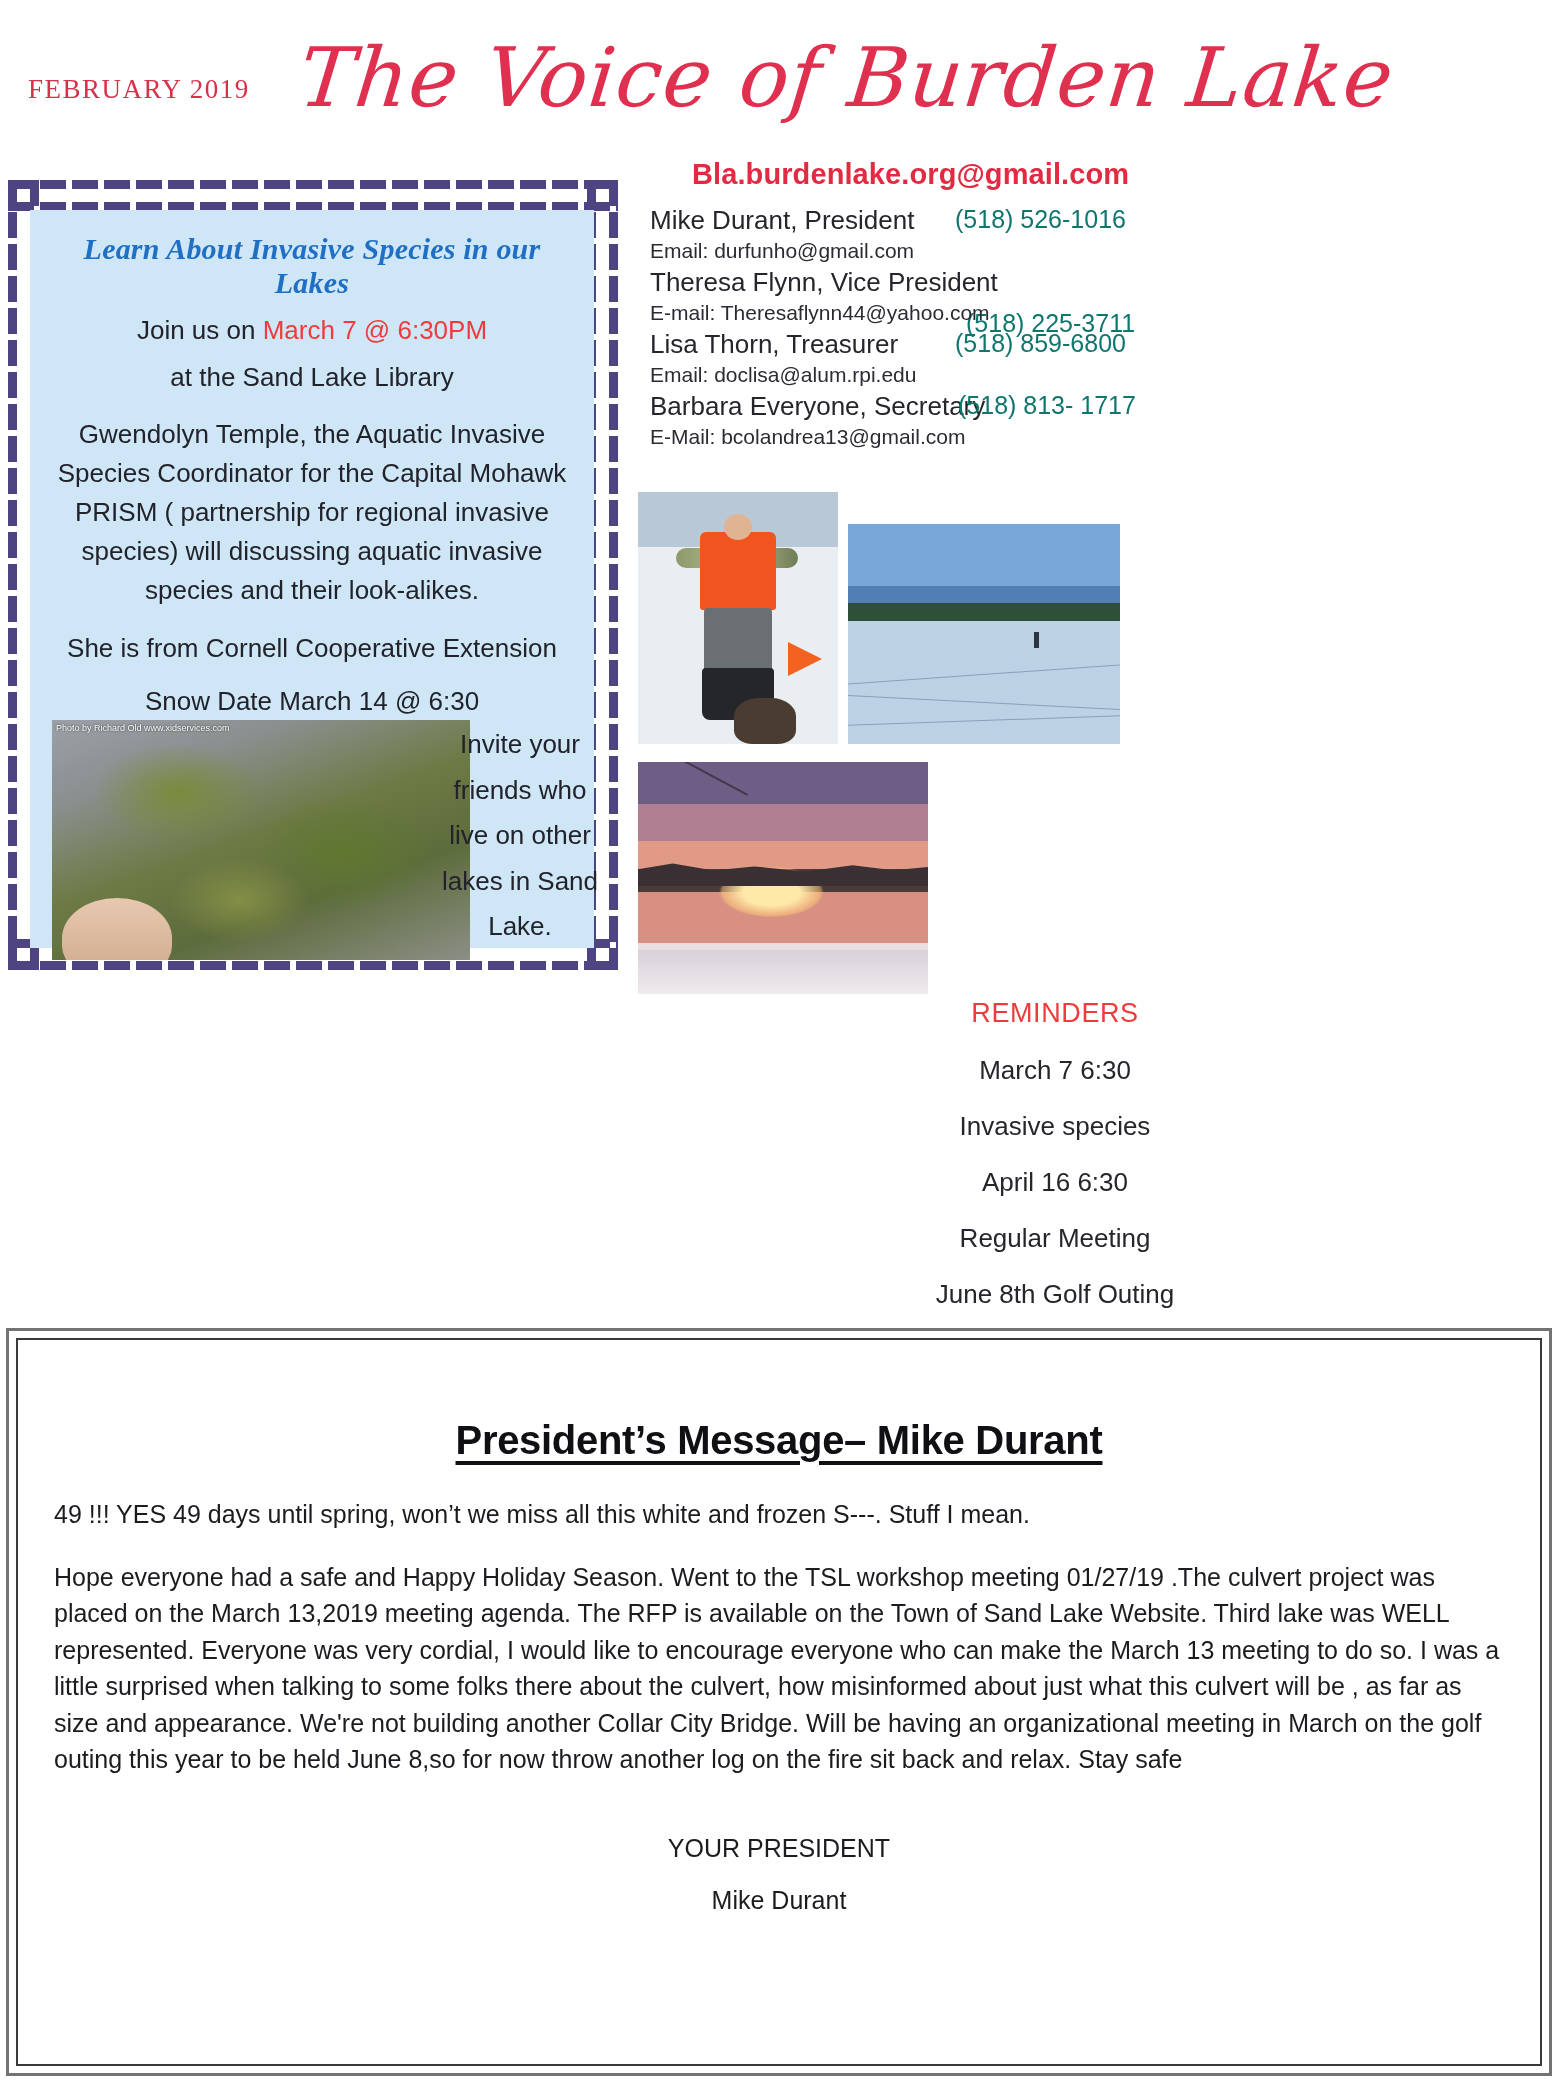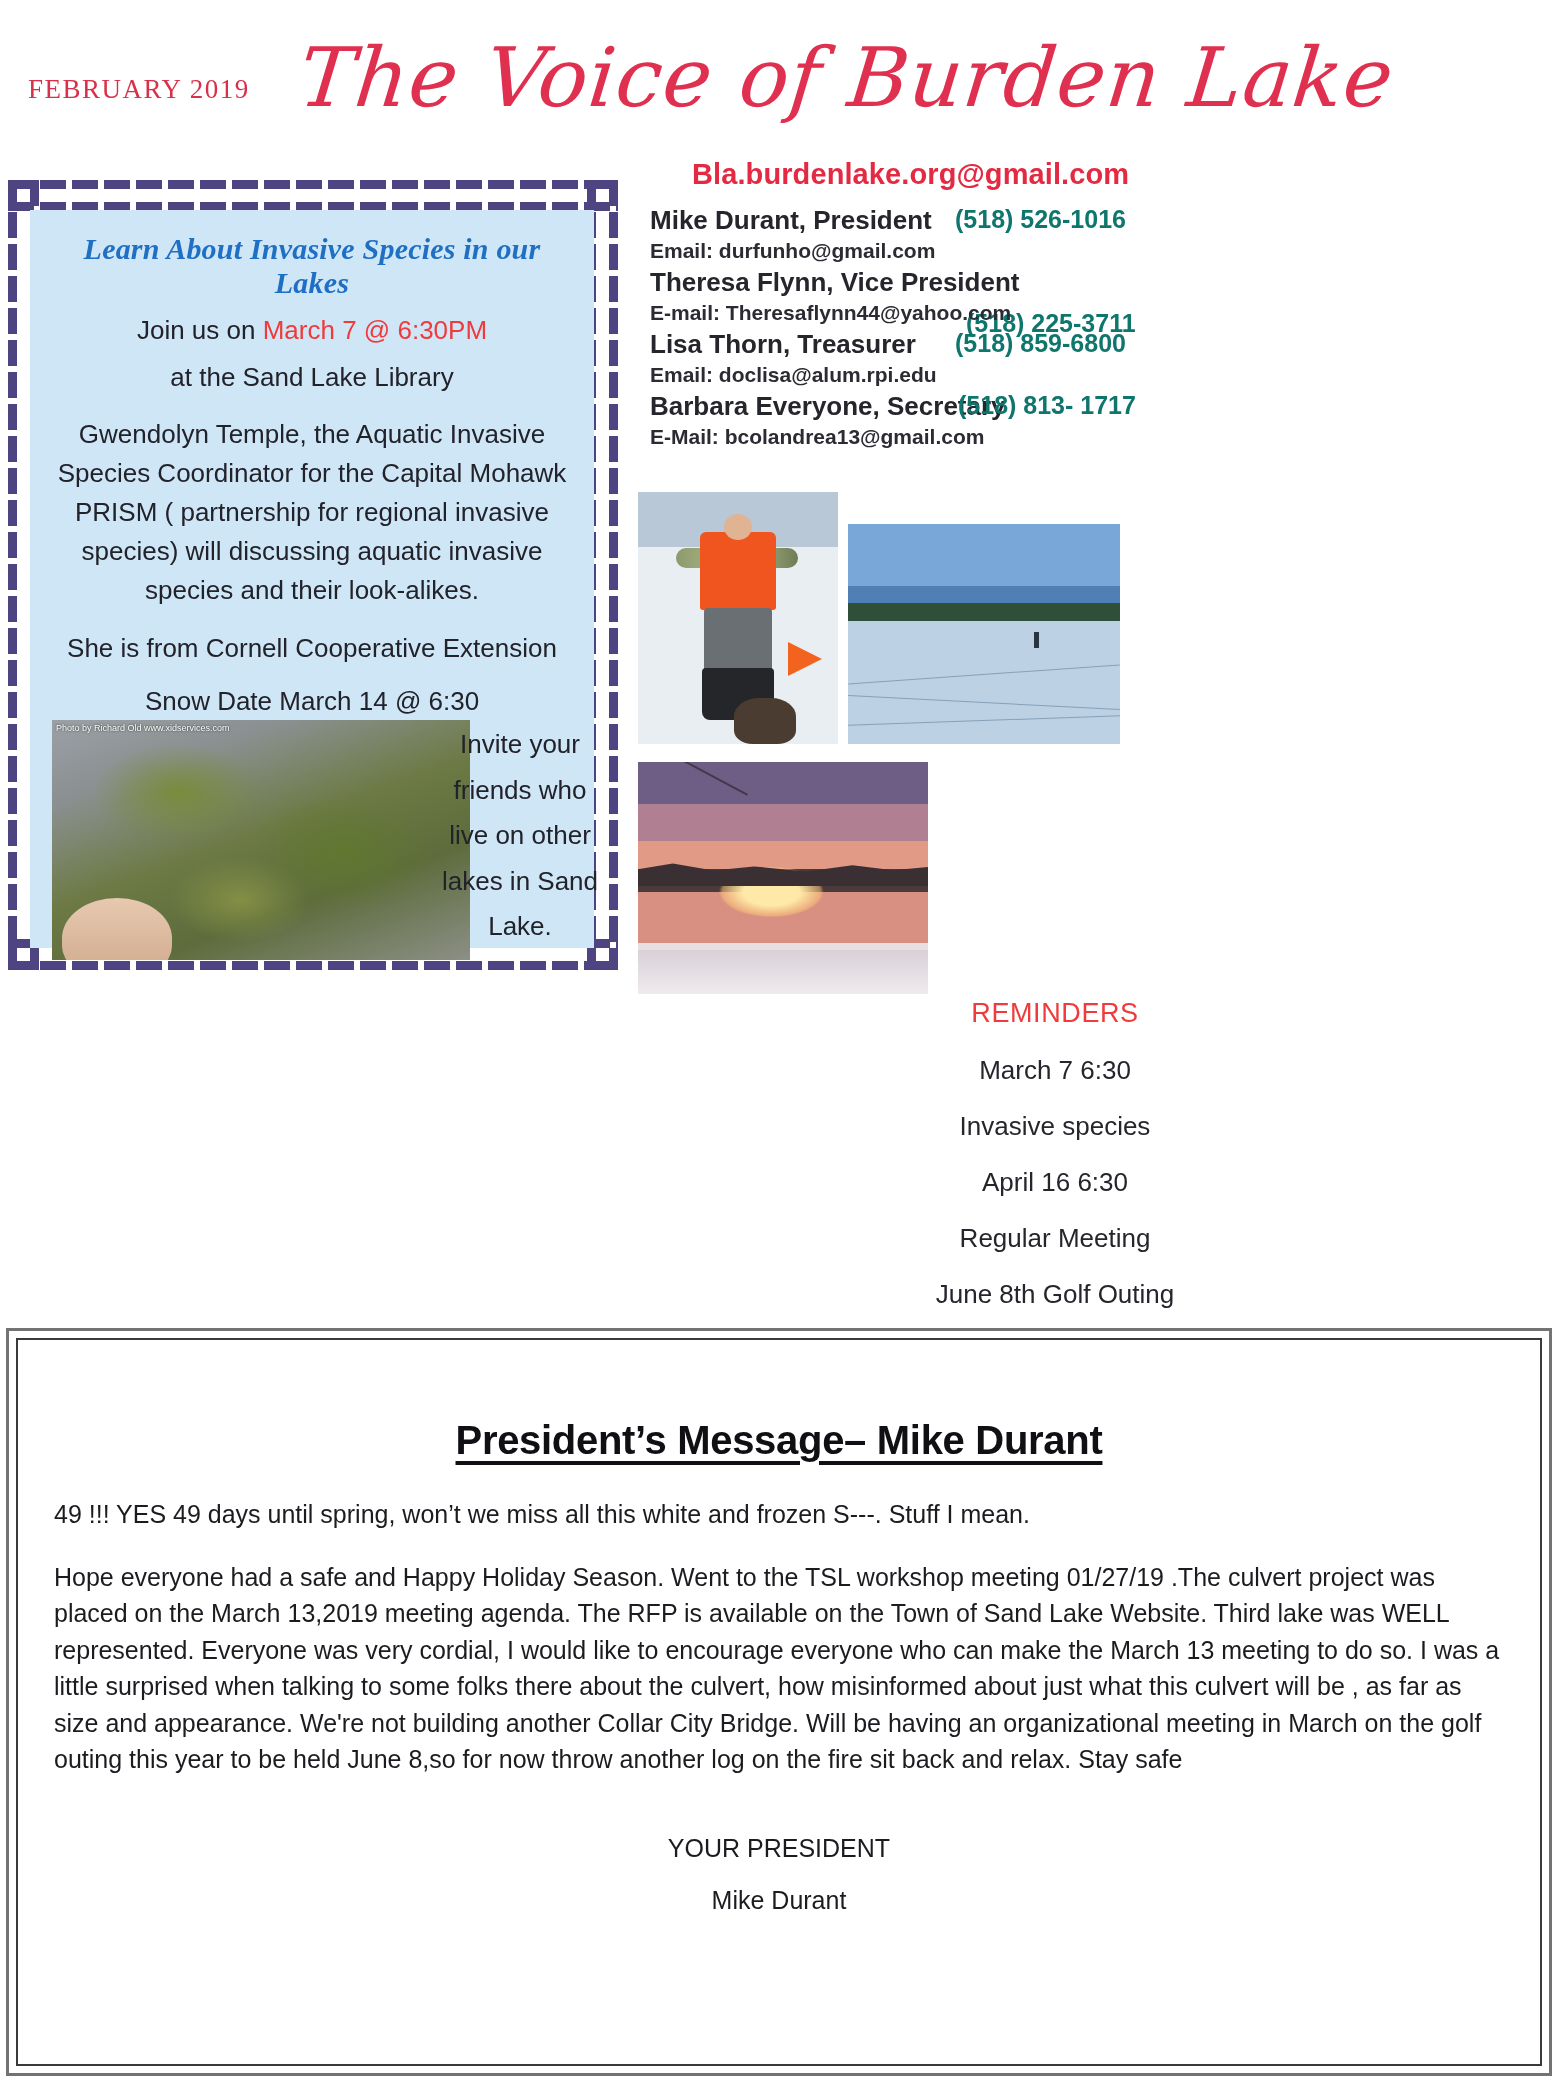--- a/index.html
+++ b/index.html
@@ -57,21 +57,20 @@
 
   
   .contacts {
     position: absolute;
     left: 650px; top: 205px;
     width: 900px;
   }
   .contact-row {
     position: relative;
     height: 62px;
-    font-weight: bold;
   }
   .contact-name {
     position: absolute;
     left: 0; top: 0;
     font-size: 26px;
     color: #25252c;
     white-space: nowrap;
   }
   .contact-phone {
     position: absolute;

